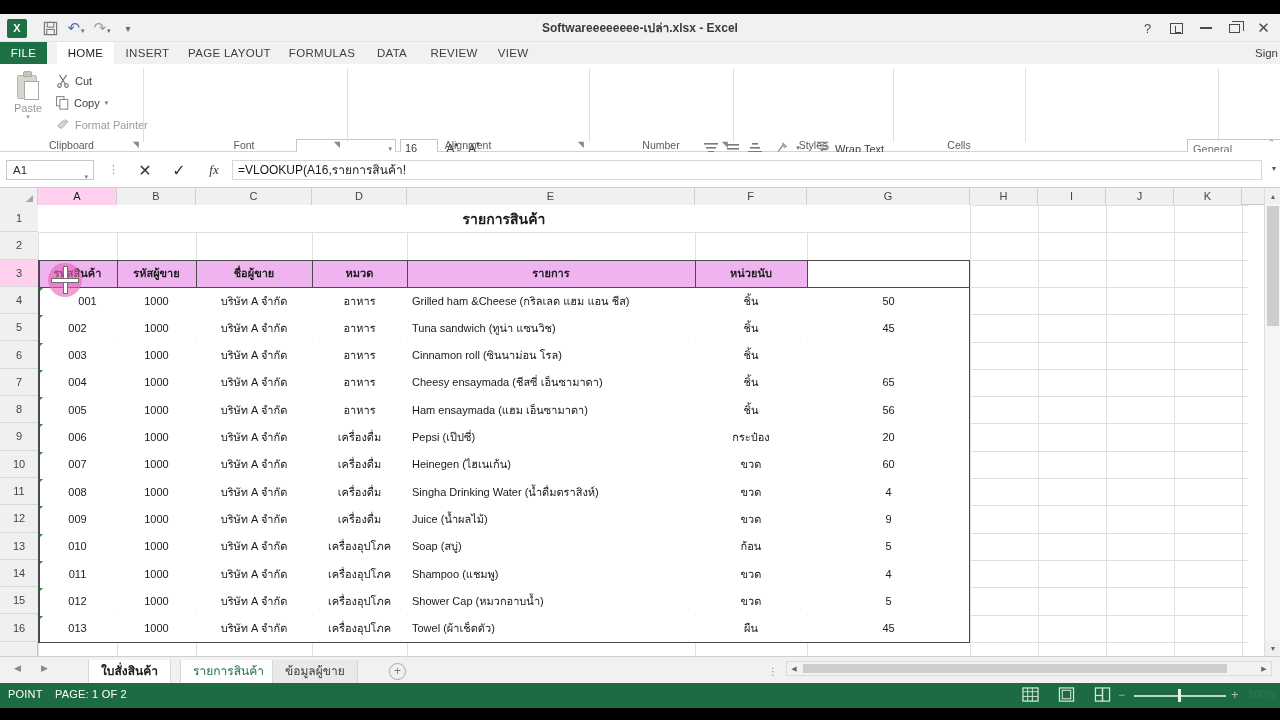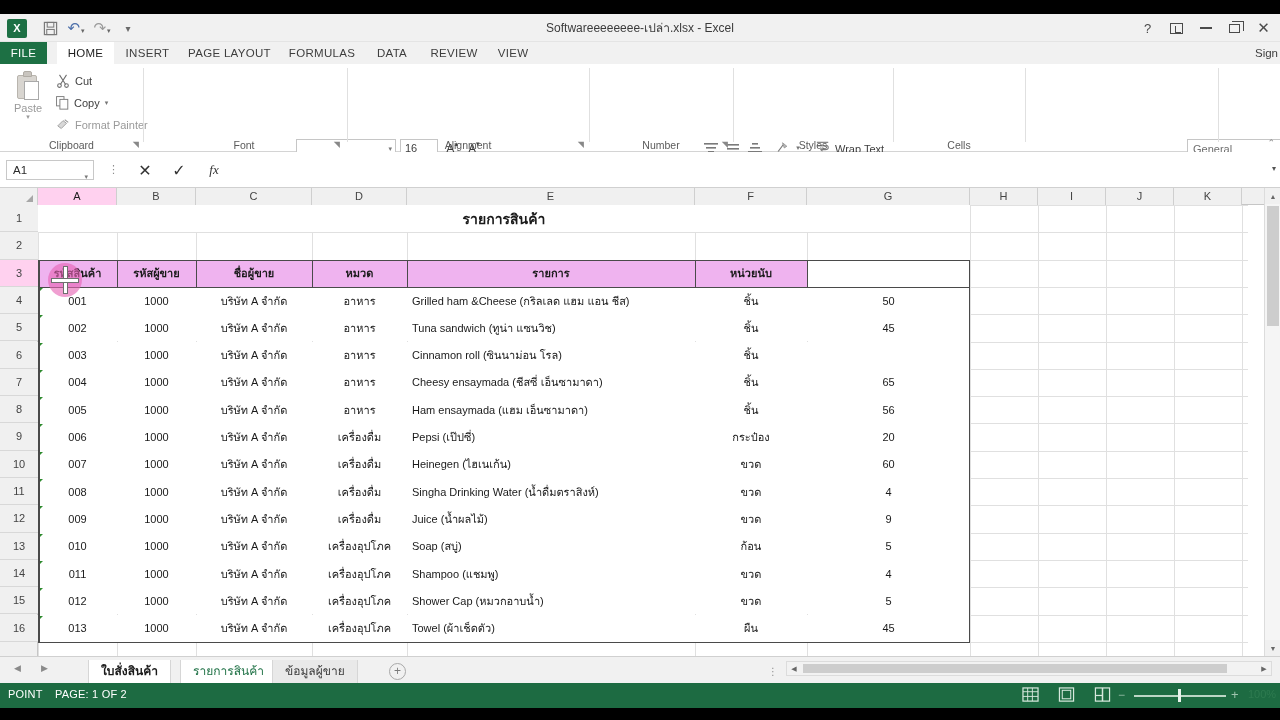--- a/index.html
+++ b/index.html
@@ -34,21 +34,21 @@
   .qat-excel {
     width:20px; height:19px; background:#1d7044; border-radius:2px;
     display:flex; align-items:center; justify-content:center;
     color:#fff; font-size:11px; font-weight:bold; font-family:"Liberation Sans",sans-serif;
   }
   .qat-sep { width:7px; }
   .qat-arrow { font-size:7px; color:#666; margin-left:1px; position:relative; top:3px; }
   .title-text {
     position:absolute; left:0; top:0; width:1280px; height:28px;
     line-height:28px; text-align:center;
-    font-size:12px; color:#3b3b3b;
+    font-size:12px; color:#3b3b3b;font-weight:bold;
   }
   .wincontrols {
     position:absolute; right:2px; top:0; height:28px; display:flex; align-items:center;
   }
   .wc { width:29px; height:28px; display:flex; align-items:center; justify-content:center;
         color:#4a4a4a; font-size:13px; }
   .wc.close { font-size:15px; }
   .wc-box { width:13px; height:11px; border:1.4px solid #4a4a4a; position:relative; }
   .wc-box:after{ content:""; position:absolute; left:4px; top:2px; width:5px; height:6px;
                  border-left:1.4px solid #4a4a4a; border-bottom:1.4px solid #4a4a4a; }
@@ -586,20 +586,23 @@
     <div class="dots">⋮</div>
     <div class="fx-x">
         <span>✕</span>
       </div>
     <div class="fx-check">
         <span>✓</span>
       </div>
     <div class="fx-fx">
         <span>fx</span>
       </div>
+    <div class="finput">
+      <span>=VLOOKUP(A16,รายการสินค้า!</span>
+    </div>
     <div class="fbar-car">▾</div>
   </div>
 
   <div class="gridwrap">
 
     <div class="colhdr">
       <div class="corner"></div>
       <div class="ch sel" style="left:38px;  width:79px;">A</div>
       <div class="ch" style="left:117px; width:79px;">B</div>
       <div class="ch" style="left:196px; width:116px;">C</div>
@@ -663,21 +666,21 @@
         <div class="grid-line-h" style="top: 409.5px; left: 0px; width: 1210px;"></div>
         <div class="grid-line-h" style="top: 436.8px; left: 0px; width: 1210px;"></div>
         <div class="cell ctr" style="left: 0px; top: 0px; width: 932px; height: 27.3px; font-size: 14px; font-weight: bold;">รายการสินค้า</div>
         <div class="cell ctr" style="left: 0px; top: 54.6px; width: 79px; height: 27.3px; font-size: 11px; background: rgb(239, 179, 239); font-weight: bold;">รหัสสินค้า</div>
         <div class="cell ctr" style="left: 79px; top: 54.6px; width: 79px; height: 27.3px; font-size: 11px; background: rgb(239, 179, 239); font-weight: bold;">รหัสผู้ขาย</div>
         <div class="cell ctr" style="left: 158px; top: 54.6px; width: 116px; height: 27.3px; font-size: 11px; background: rgb(239, 179, 239); font-weight: bold;">ชื่อผู้ขาย</div>
         <div class="cell ctr" style="left: 274px; top: 54.6px; width: 95px; height: 27.3px; font-size: 11px; background: rgb(239, 179, 239); font-weight: bold;">หมวด</div>
         <div class="cell ctr" style="left: 369px; top: 54.6px; width: 288px; height: 27.3px; font-size: 11px; background: rgb(239, 179, 239); font-weight: bold;">รายการ</div>
         <div class="cell ctr" style="left: 657px; top: 54.6px; width: 112px; height: 27.3px; font-size: 11px; background: rgb(239, 179, 239); font-weight: bold;">หน่วยนับ</div>
         <div class="cell ctr" style="left: 769px; top: 54.6px; width: 163px; height: 27.3px; font-size: 11px; background: rgb(239, 179, 239); font-weight: bold; margin-top: 39px;">ราคา/หน่วย (บาท)</div>
-        <div class="cell ctr" style="left: 0px; top: 81.9px; width: 79px; height: 27.3px; text-align: center;">001</div>
+        <div class="cell ctr" style="left: 10px; top: 81.9px; width: 79px; height: 27.3px; text-align: center;">001</div>
         <div class="cell ctr" style="left: 79px; top: 81.9px; width: 79px; height: 27.3px;">1000</div>
         <div class="cell ctr" style="left: 158px; top: 81.9px; width: 116px; height: 27.3px;">บริษัท A จำกัด</div>
         <div class="cell ctr" style="left: 274px; top: 81.9px; width: 95px; height: 27.3px;">อาหาร</div>
         <div class="cell lft" style="left: 369px; top: 81.9px; width: 288px; height: 27.3px;">Grilled ham &amp;Cheese (กริลเลด แฮม แอน ชีส)</div>
         <div class="cell ctr" style="left: 657px; top: 81.9px; width: 112px; height: 27.3px;">ชิ้น</div>
         <div class="cell ctr" style="left: 769px; top: 81.9px; width: 163px; height: 27.3px;">50</div>
         <div class="err-tri" style="left: 0px; top: 82.9px;"></div>
         <div class="cell ctr" style="left: 0px; top: 109.2px; width: 79px; height: 27.3px;">002</div>
         <div class="cell ctr" style="left: 79px; top: 109.2px; width: 79px; height: 27.3px;">1000</div>
         <div class="cell ctr" style="left: 158px; top: 109.2px; width: 116px; height: 27.3px;">บริษัท A จำกัด</div>

